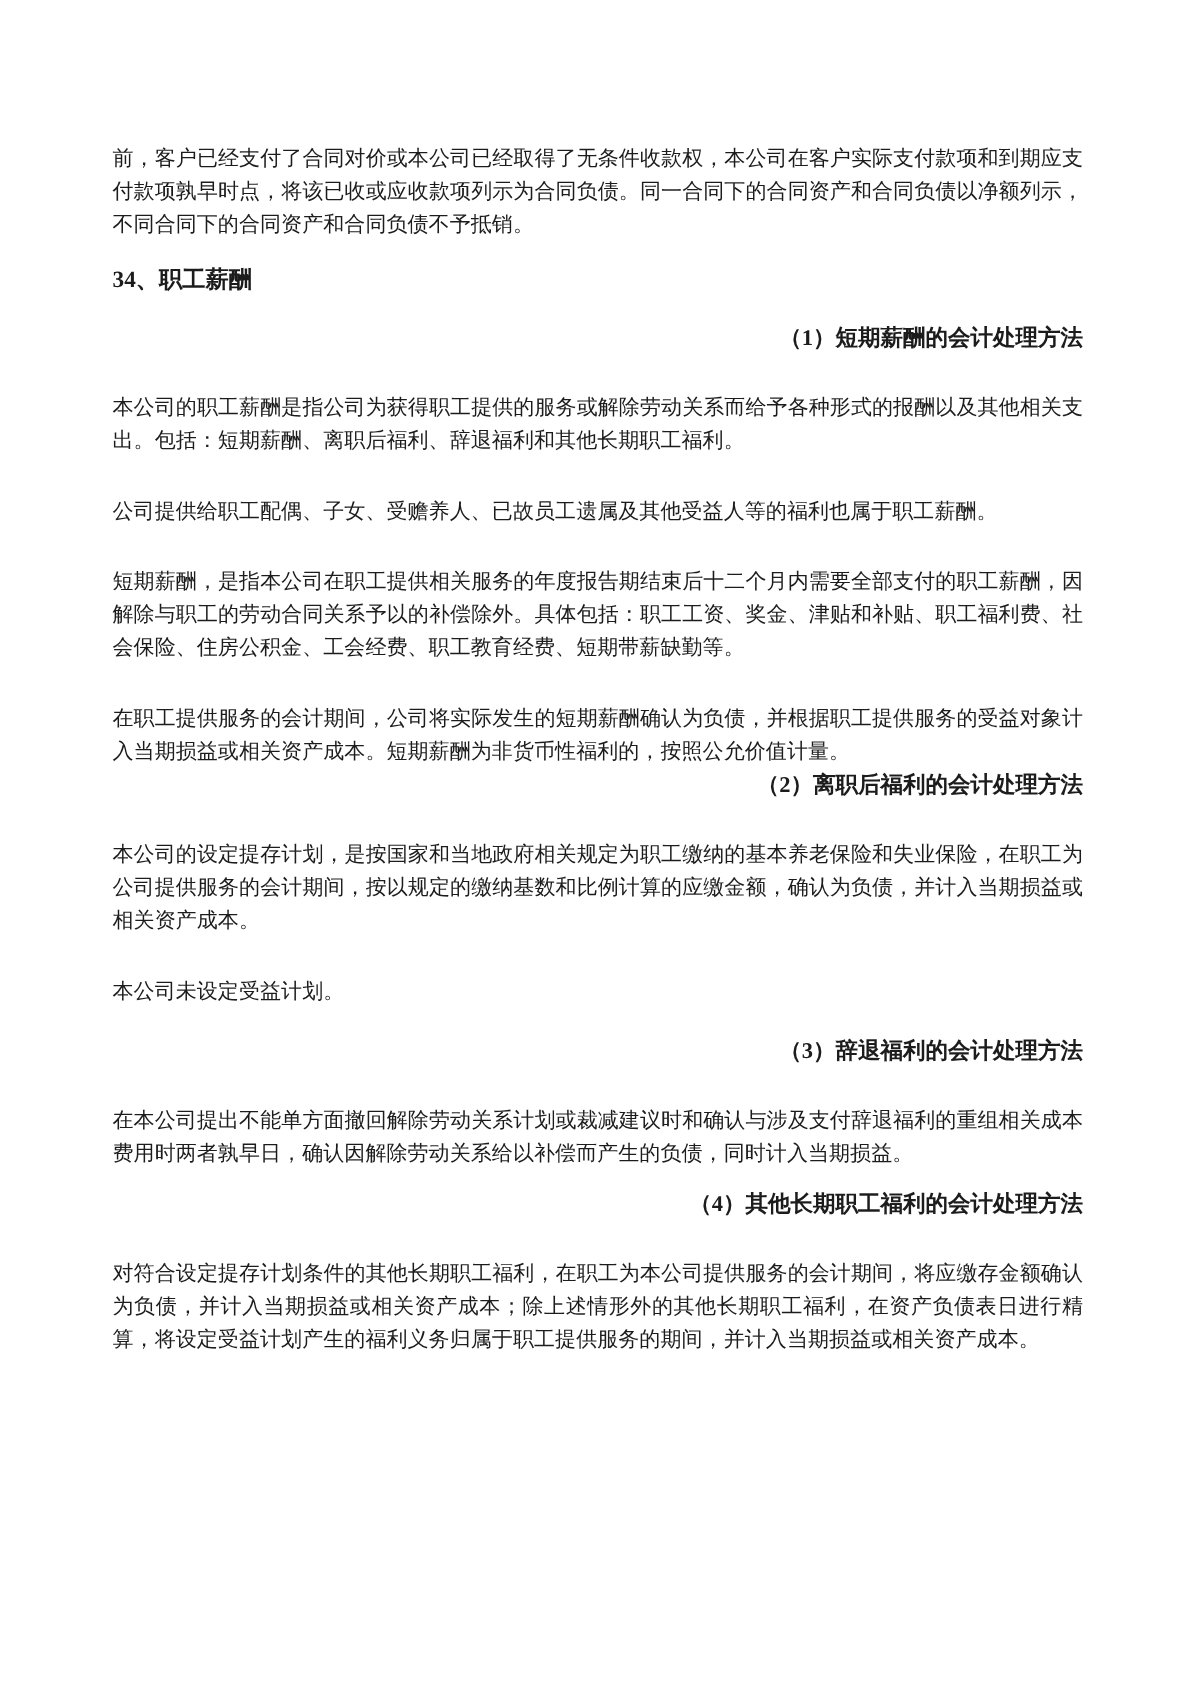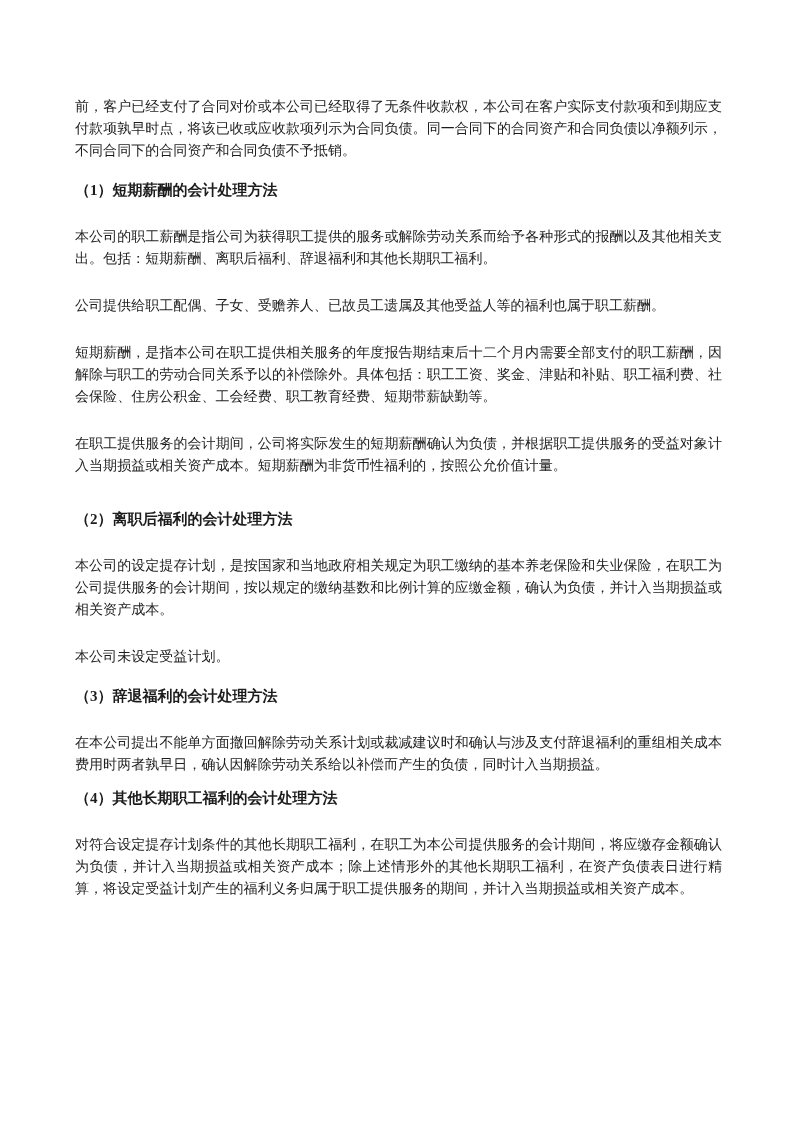--- a/index.html
+++ b/index.html
@@ -34,39 +34,41 @@
   .sec-heading {
     font-size: 15.5px;
     font-weight: bold;
     line-height: 22px;
     margin-top: 14px;
   }
   .sub-heading {
     font-size: 15px;
     font-weight: bold;
     line-height: 22px;
+    text-align: right;
   }
 </style>
 </head>
 <body>
 
 <div class="page">
 
   <p class="body-text">前，客户已经支付了合同对价或本公司已经取得了无条件收款权，本公司在客户实际支付款项和到期应支付款项孰早时点，将该已收或应收款项列示为合同负债。同一合同下的合同资产和合同负债以净额列示，不同合同下的合同资产和合同负债不予抵销。</p>
 
+  <h2 class="sec-heading">34、职工薪酬</h2>
 
   <h3 class="sub-heading" style="margin-top:17px">（1）短期薪酬的会计处理方法</h3>
   <div class="body-block" style="margin-top:25px">
     <p>本公司的职工薪酬是指公司为获得职工提供的服务或解除劳动关系而给予各种形式的报酬以及其他相关支出。包括：短期薪酬、离职后福利、辞退福利和其他长期职工福利。</p>
     <p>公司提供给职工配偶、子女、受赡养人、已故员工遗属及其他受益人等的福利也属于职工薪酬。</p>
     <p>短期薪酬，是指本公司在职工提供相关服务的年度报告期结束后十二个月内需要全部支付的职工薪酬，因解除与职工的劳动合同关系予以的补偿除外。具体包括：职工工资、奖金、津贴和补贴、职工福利费、社会保险、住房公积金、工会经费、职工教育经费、短期带薪缺勤等。</p>
     <p>在职工提供服务的会计期间，公司将实际发生的短期薪酬确认为负债，并根据职工提供服务的受益对象计入当期损益或相关资产成本。短期薪酬为非货币性福利的，按照公允价值计量。</p>
   </div>
 
-  <h3 class="sub-heading" style="margin-top:31px">（2）离职后福利的会计处理方法</h3>
+  <h3 class="sub-heading" style="">（2）离职后福利的会计处理方法</h3>
   <div class="body-block" style="margin-top:13px">
     <p>本公司的设定提存计划，是按国家和当地政府相关规定为职工缴纳的基本养老保险和失业保险，在职工为公司提供服务的会计期间，按以规定的缴纳基数和比例计算的应缴金额，确认为负债，并计入当期损益或相关资产成本。</p>
     <p>本公司未设定受益计划。</p>
   </div>
 
   <h3 class="sub-heading" style="margin-top:17px">（3）辞退福利的会计处理方法</h3>
   <div class="body-block" style="margin-top:18px">
     <p>在本公司提出不能单方面撤回解除劳动关系计划或裁减建议时和确认与涉及支付辞退福利的重组相关成本费用时两者孰早日，确认因解除劳动关系给以补偿而产生的负债，同时计入当期损益。</p>
   </div>
 

